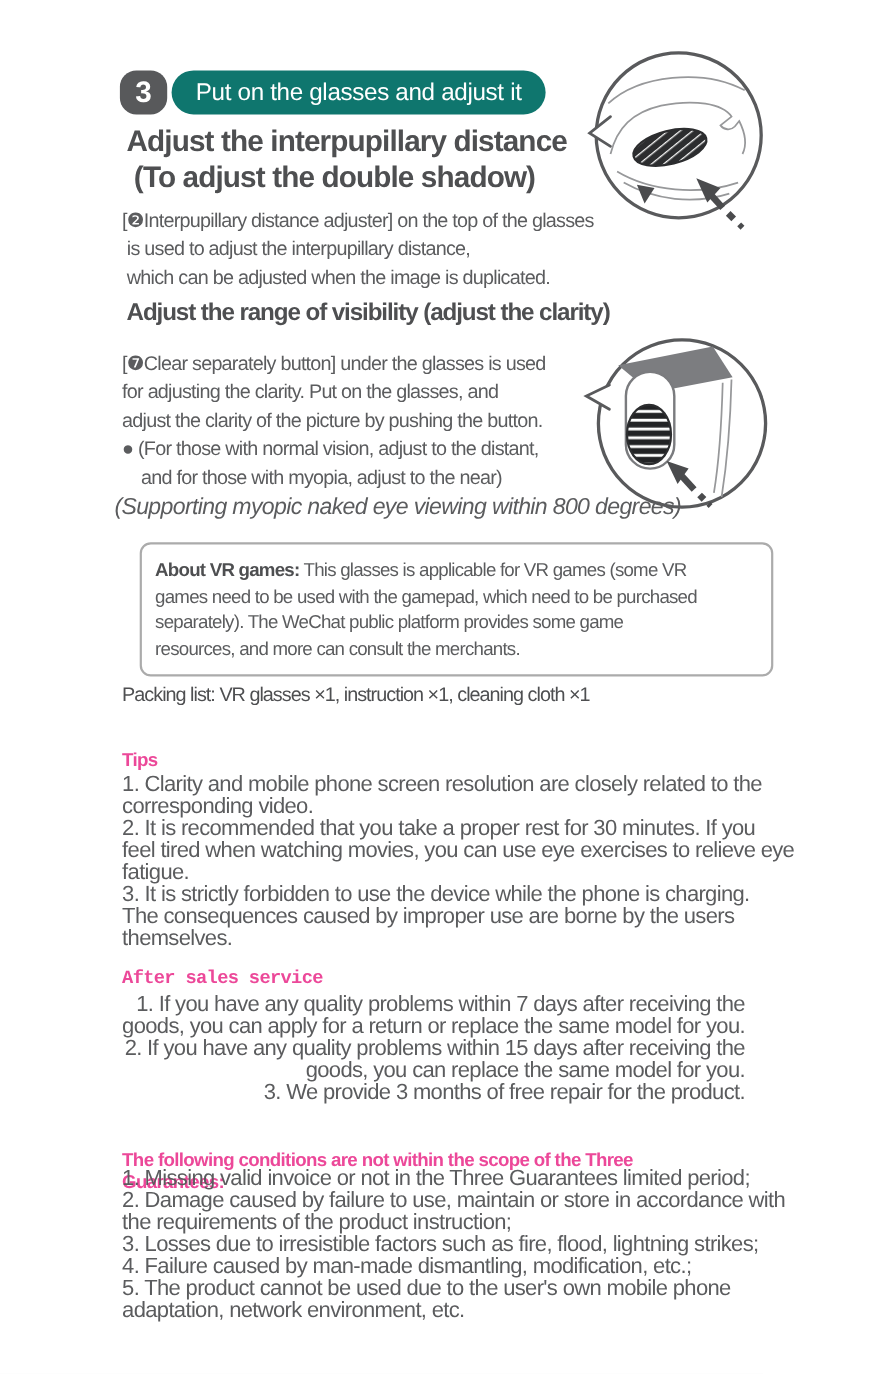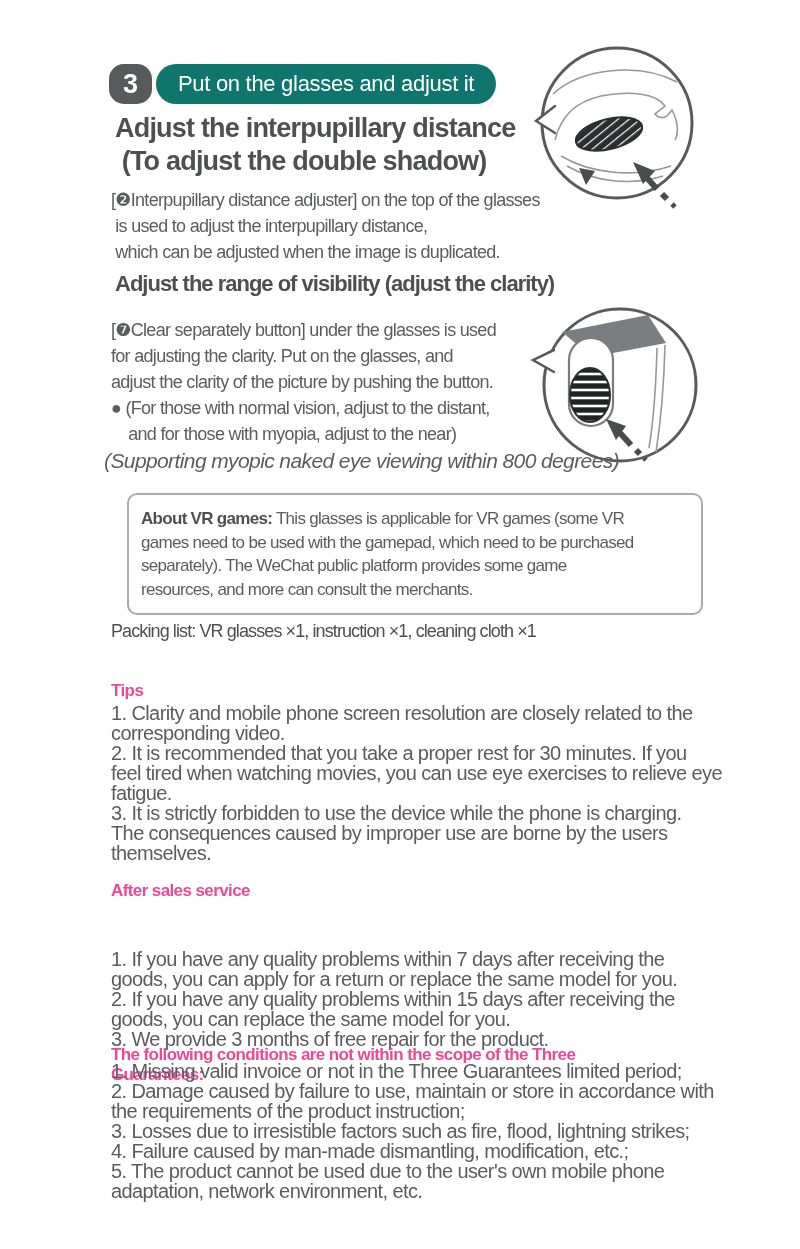--- a/index.html
+++ b/index.html
@@ -66,22 +66,22 @@
   .sec-h{
     font-size:17px;font-weight:bold;letter-spacing:-0.6px;
     line-height:20px;color:#ec4899;white-space:pre-wrap;
   }
   .sec-b{
     font-size:20px;line-height:20px;letter-spacing:-0.6px;
     white-space:pre-wrap;color:#5b5c5e;
   }
   .tips-h{left:111px;top:681px;}
   .tips-b{left:111px;top:703px;}
-  .as-h{left:111px;top:881px;}
-  .as-b{left:111px;top:949px;}
+  .as-h{left:111px;top:881px;font-family:Liberation Mono, monospace;}
+  .as-b{left:111px;top:903px;text-align:right;}
   .gu-h{left:111px;top:1021px;margin-top:24px;}
   .gu-b{left:111px;top:1061px;}
   svg{display:block;}
 </style>
 </head>
 <body>
 
 <div class="page">
 
   <div class="abs" style="left:531px;top:32px;width:168px;height:180px;">

